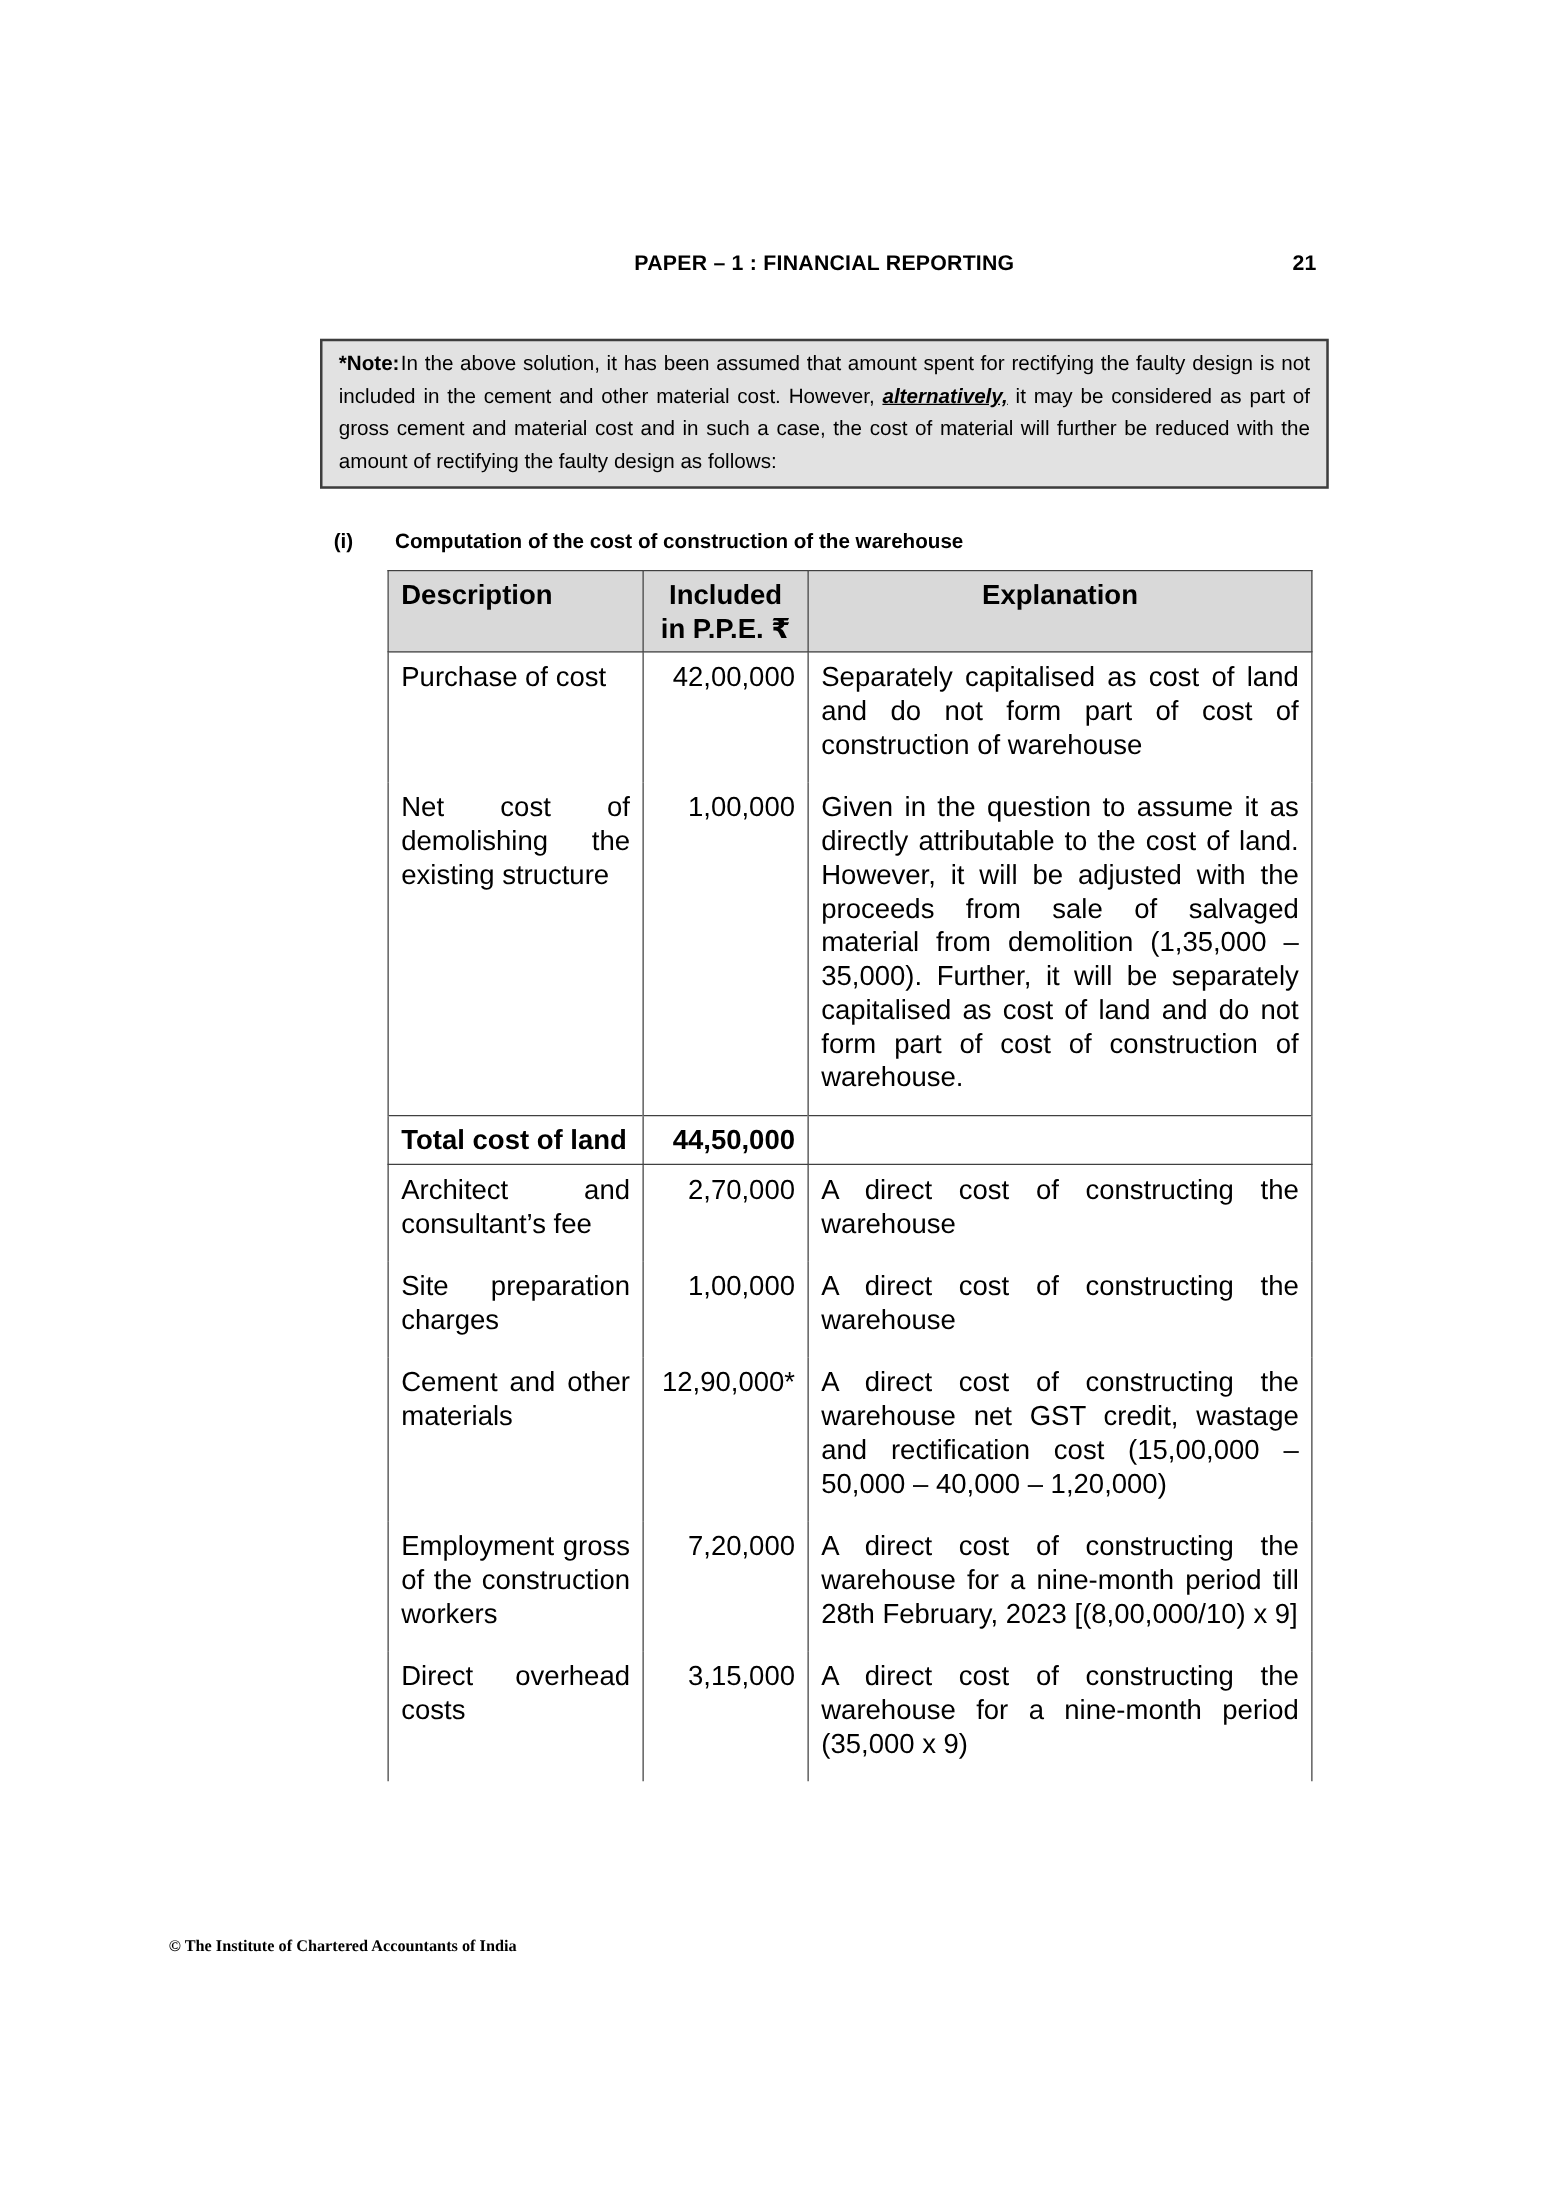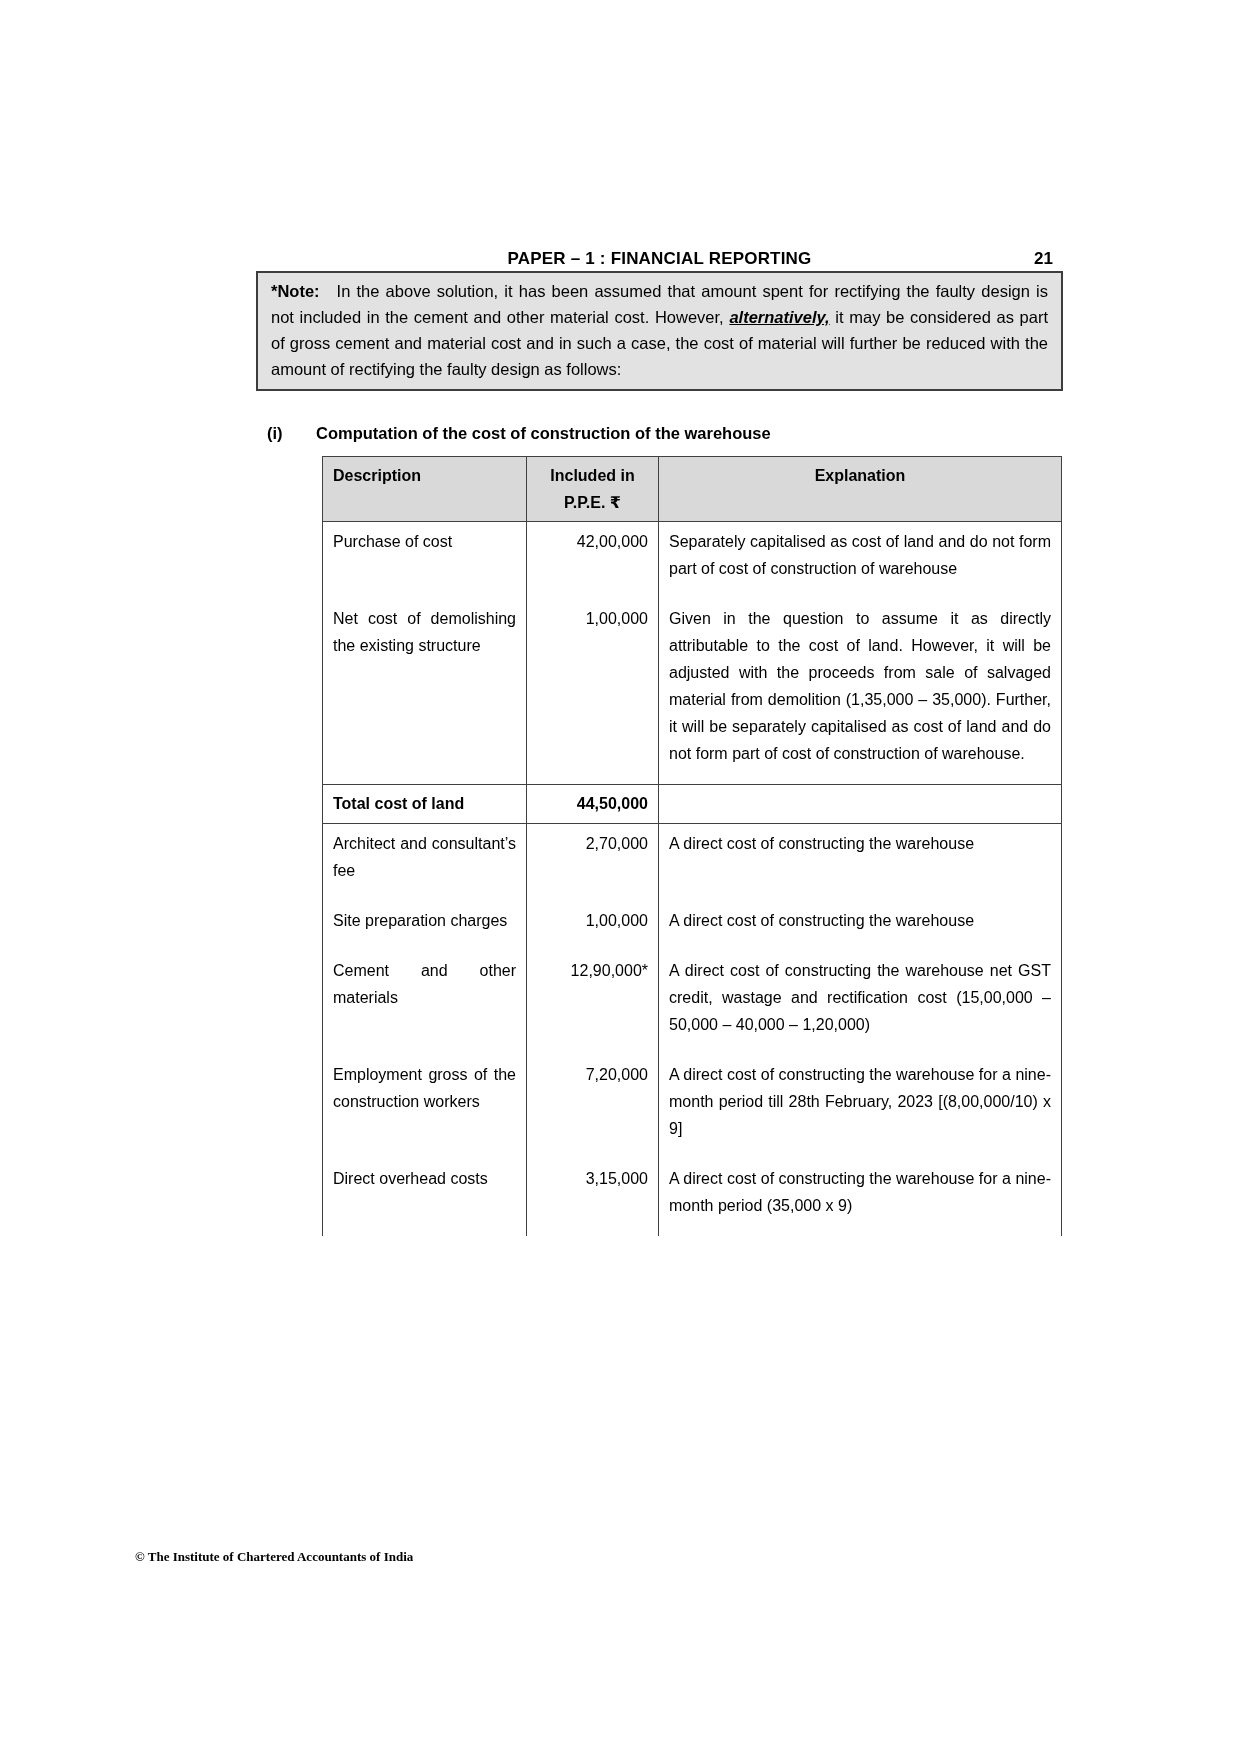--- a/index.html
+++ b/index.html
@@ -13,21 +13,20 @@
     overflow: hidden;
   }
 
   
   .running-head {
     position: absolute;
     top: 201px;
     left: 256px;
     width: 807px;
     height: 26px;
-    margin-top: 48px;
   }
   .running-title {
     display: block;
     text-align: center;
     font-weight: bold;
     font-size: 17px;
     letter-spacing: 0.2px;
   }
   .running-pagenum {
     position: absolute;
@@ -44,45 +43,45 @@
     left: 256px;
     width: 807px;
     box-sizing: border-box;
     background: #e2e2e2;
     border: 2px solid #3d3d3d;
     padding: 5px 13px 7px 13px;
     font-size: 16.5px;
     line-height: 26px;
     text-align: justify;
   }
-  .note-label { font-weight: bold; margin-right: 17px; }
+  .note-label { font-weight: bold; margin-right: 1px; }
   .note-emphasis { font-weight: bold; font-style: italic; text-decoration: underline; }
 
   
   .section-heading {
     position: absolute;
     top: 421px;
     left: 267px;
     width: 800px;
     display: flex;
     font-weight: bold;
     font-size: 16.5px;
     line-height: 24px;
   }
   .section-marker { width: 49px; flex: 0 0 49px; }
 
   
   .cost-table {
     position: absolute;
     top: 456px;
-    left: 322px;
+    left: 310px;
     width: 739px;
     border-collapse: collapse;
     table-layout: fixed;
-    font-size: 16px;
+    font-size: 22px;
     line-height: 27px;
   }
   .col-desc { width: 204px; }
   .col-amt  { width: 132px; }
   .col-exp  { width: 403px; }
 
   .cost-table th {
     background: #d9d9d9;
     border: 1.6px solid #404040;
     font-weight: bold;

